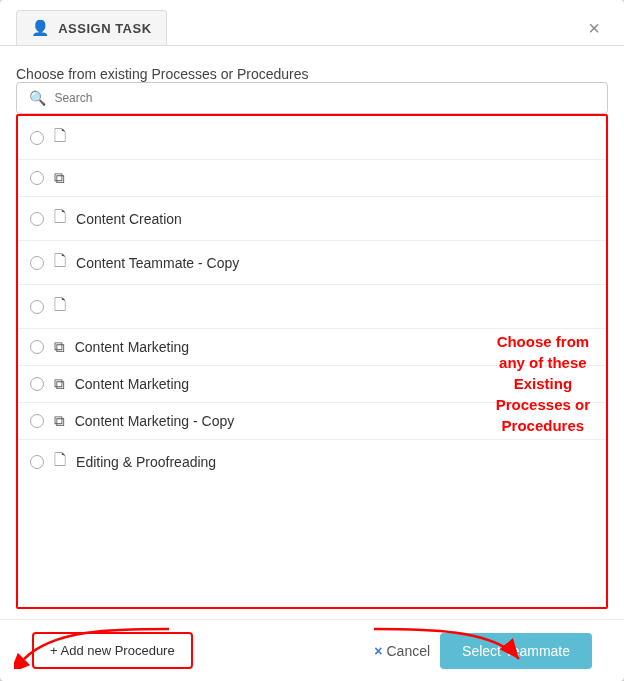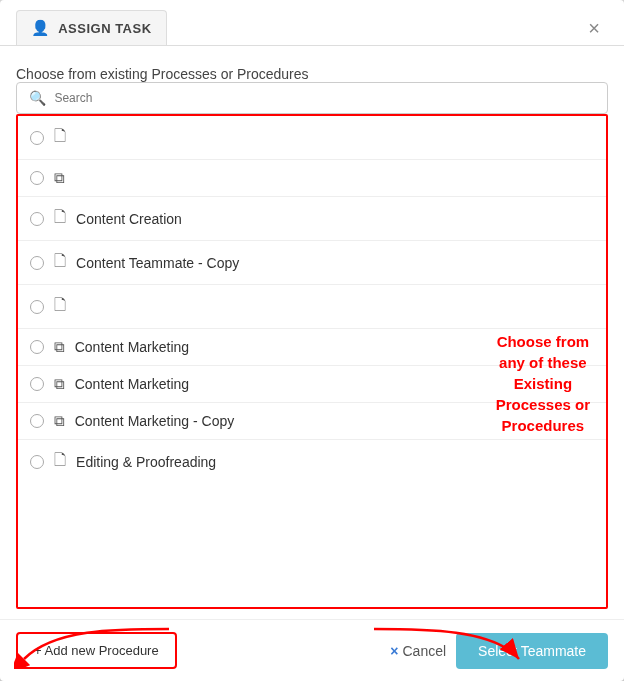--- a/index.html
+++ b/index.html
@@ -139,21 +139,21 @@
       font-size: 15px;
       font-weight: bold;
       line-height: 1.4;
       text-align: center;
       pointer-events: none;
     }
     .modal-footer {
       display: flex;
       align-items: center;
       justify-content: space-between;
-      padding: 12px 16px;
+      padding: 12px 32px;
       border-top: 1px solid #eee;
       gap: 10px;
     }
     .add-procedure-btn {
       border: 2px solid red;
       background: #fff;
       color: #333;
       border-radius: 4px;
       padding: 9px 16px;
       font-size: 13px;

